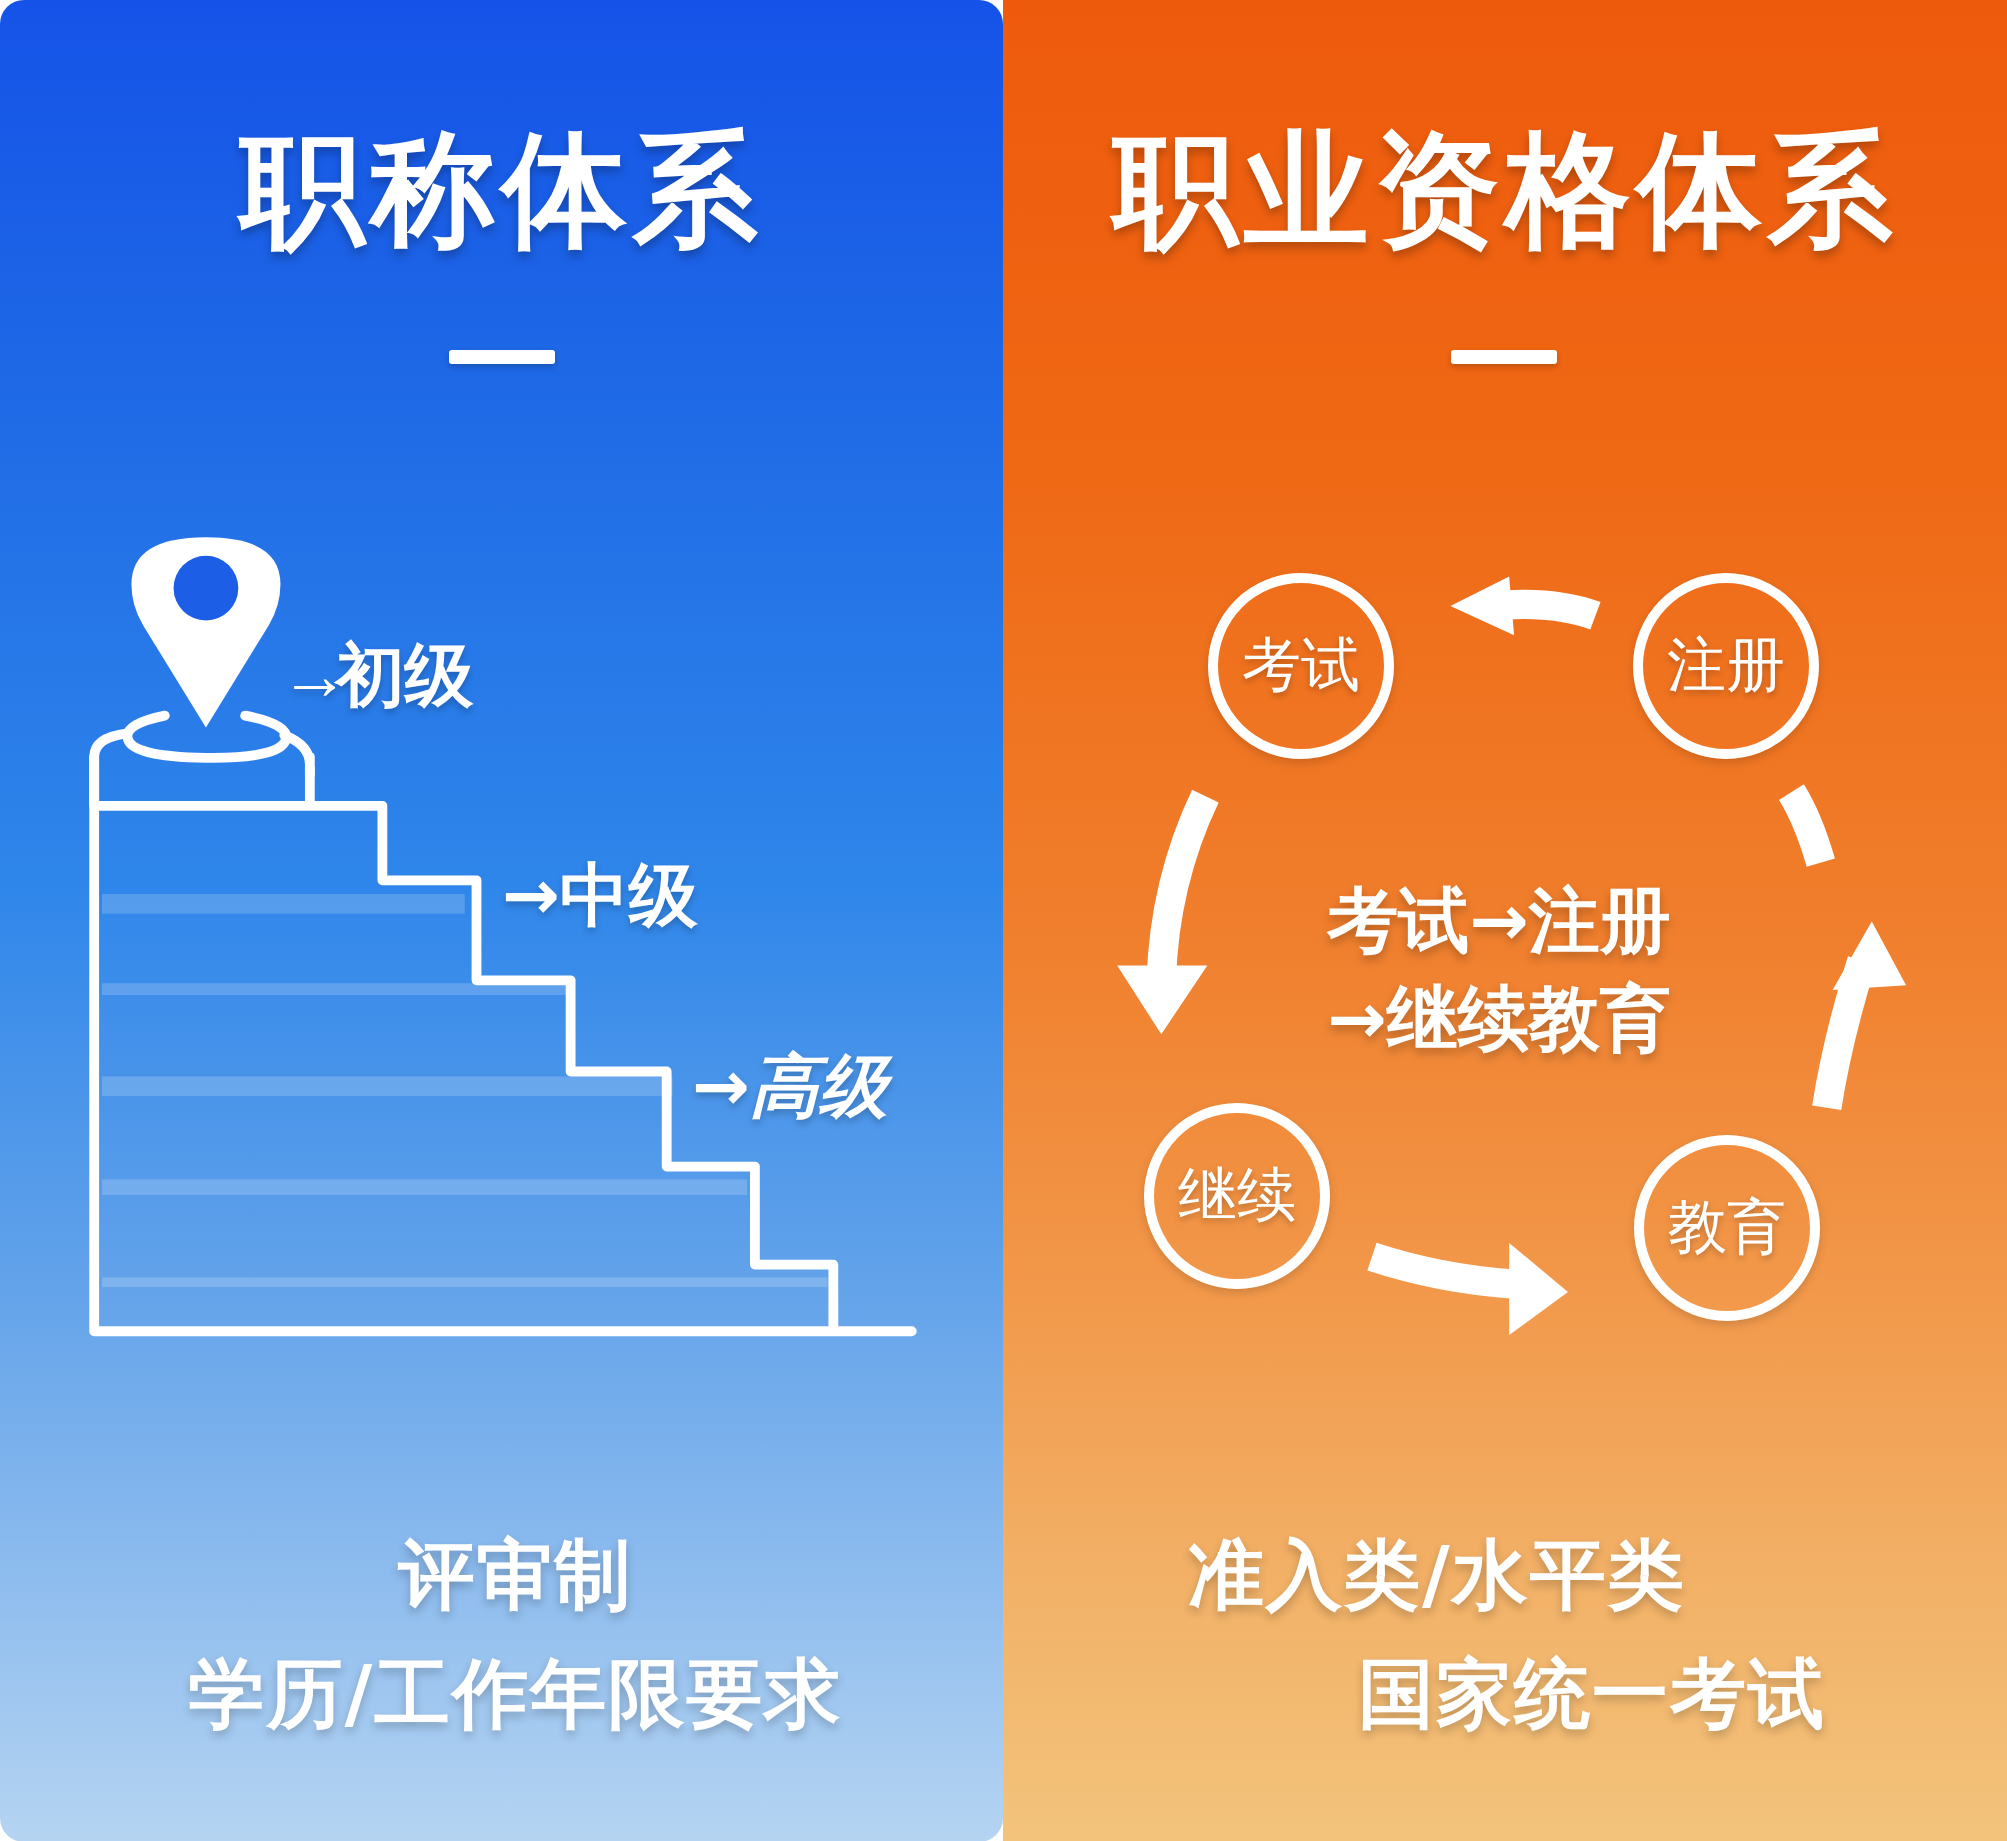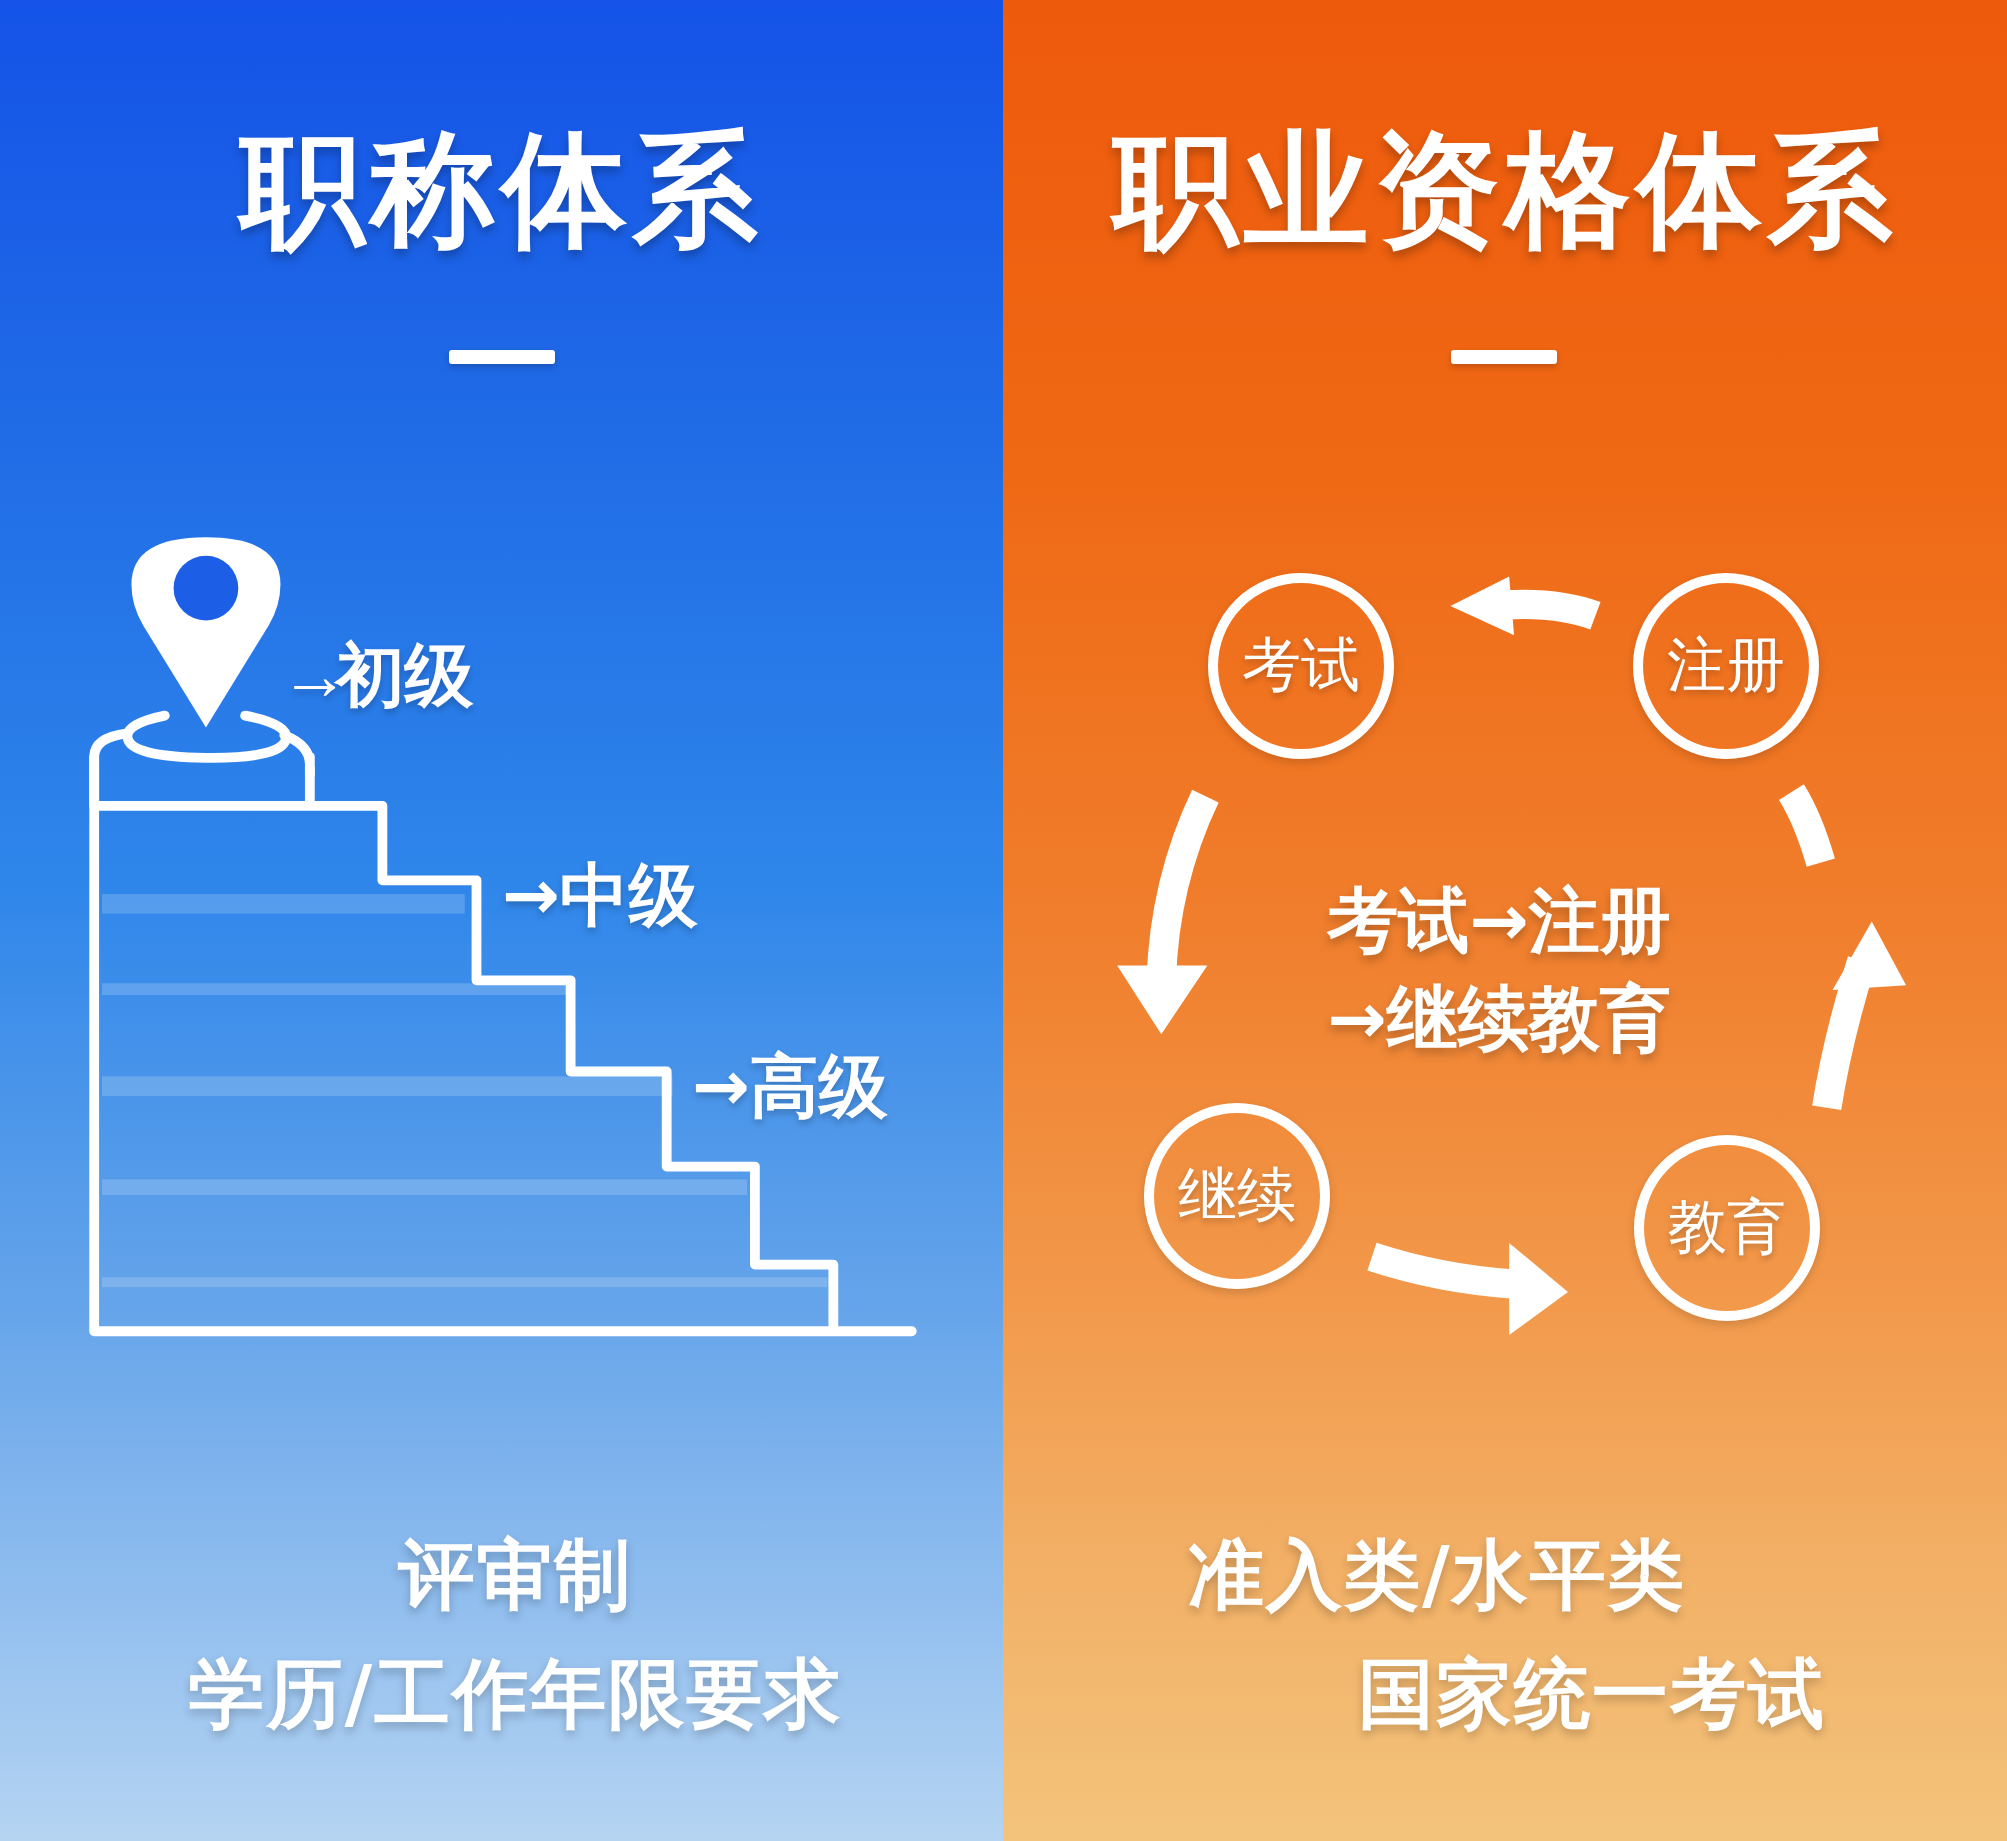--- a/index.html
+++ b/index.html
@@ -5,20 +5,21 @@
   html, body { margin: 0; padding: 0; }
   body {
     width: 2007px; height: 1842px; overflow: hidden;
     font-family: "DejaVu Sans", "Liberation Sans", sans-serif;
     position: relative;
   }
   .panel { position: absolute; top: 0; height: 1842px; overflow: hidden; }
   .panel-left {
     left: 0; width: 1003px;
     background: linear-gradient(180deg, #1553e8 0%, #1f6ae6 22%, #2f86ea 48%, #63a3ea 70%, #8cbbee 85%, #b5d4f2 100%);
+    border-radius: 24px;
   }
   .panel-right {
     left: 1003px; width: 1005px;
     background: linear-gradient(180deg, #ee5a0c 0%, #ef6814 25%, #f07e2c 50%, #f2984a 70%, #f2b066 85%, #f3c37c 100%);
   }
   .title {
     position: absolute; left: 0; right: 0; top: 127px;
     text-align: center; color: #fff; font-weight: bold;
     font-size: 125px; letter-spacing: 5.9px; line-height: 1;
     text-shadow: 0 5.9px 9.8px rgba(0,0,0,0.25);
@@ -81,21 +82,21 @@
     <path d="M168 730 Q128 738 130 752 Q132 772 210 773 Q290 774 292 752 Q292 738 250 730" fill="none" stroke="#fff" stroke-width="10" stroke-linecap="round"></path>
 
     <g>
       <path d="M210 742 L146 638 Q134 618 134 596 Q134 548 210 548 Q286 548 286 596 Q286 618 274 638 Z" fill="#fff"></path>
       <circle cx="210" cy="600" r="33" fill="#1c5fe6"></circle>
     </g>
   </svg>
 
   <div class="label" style="left:294px; top:647px;font-family:Liberation Mono, monospace;">→初级</div>
   <div class="label" style="left:502px; top:861px;">→中级</div>
-  <div class="label" style="left:692px; top:1052px;">→高级</div>
+  <div class="label" style="left:692px; top:1052px;font-style:italic;">→高级</div>
 
   <div class="bottom-text" style="top:1537px;">评审制</div>
   <div class="bottom-text" style="top:1656px;">学历/工作年限要求</div>
 </div>
 
 <div class="panel panel-right">
   <div class="title">职业资格体系</div>
   <div class="divider" style="left:448px;"></div>
 </div>
 

